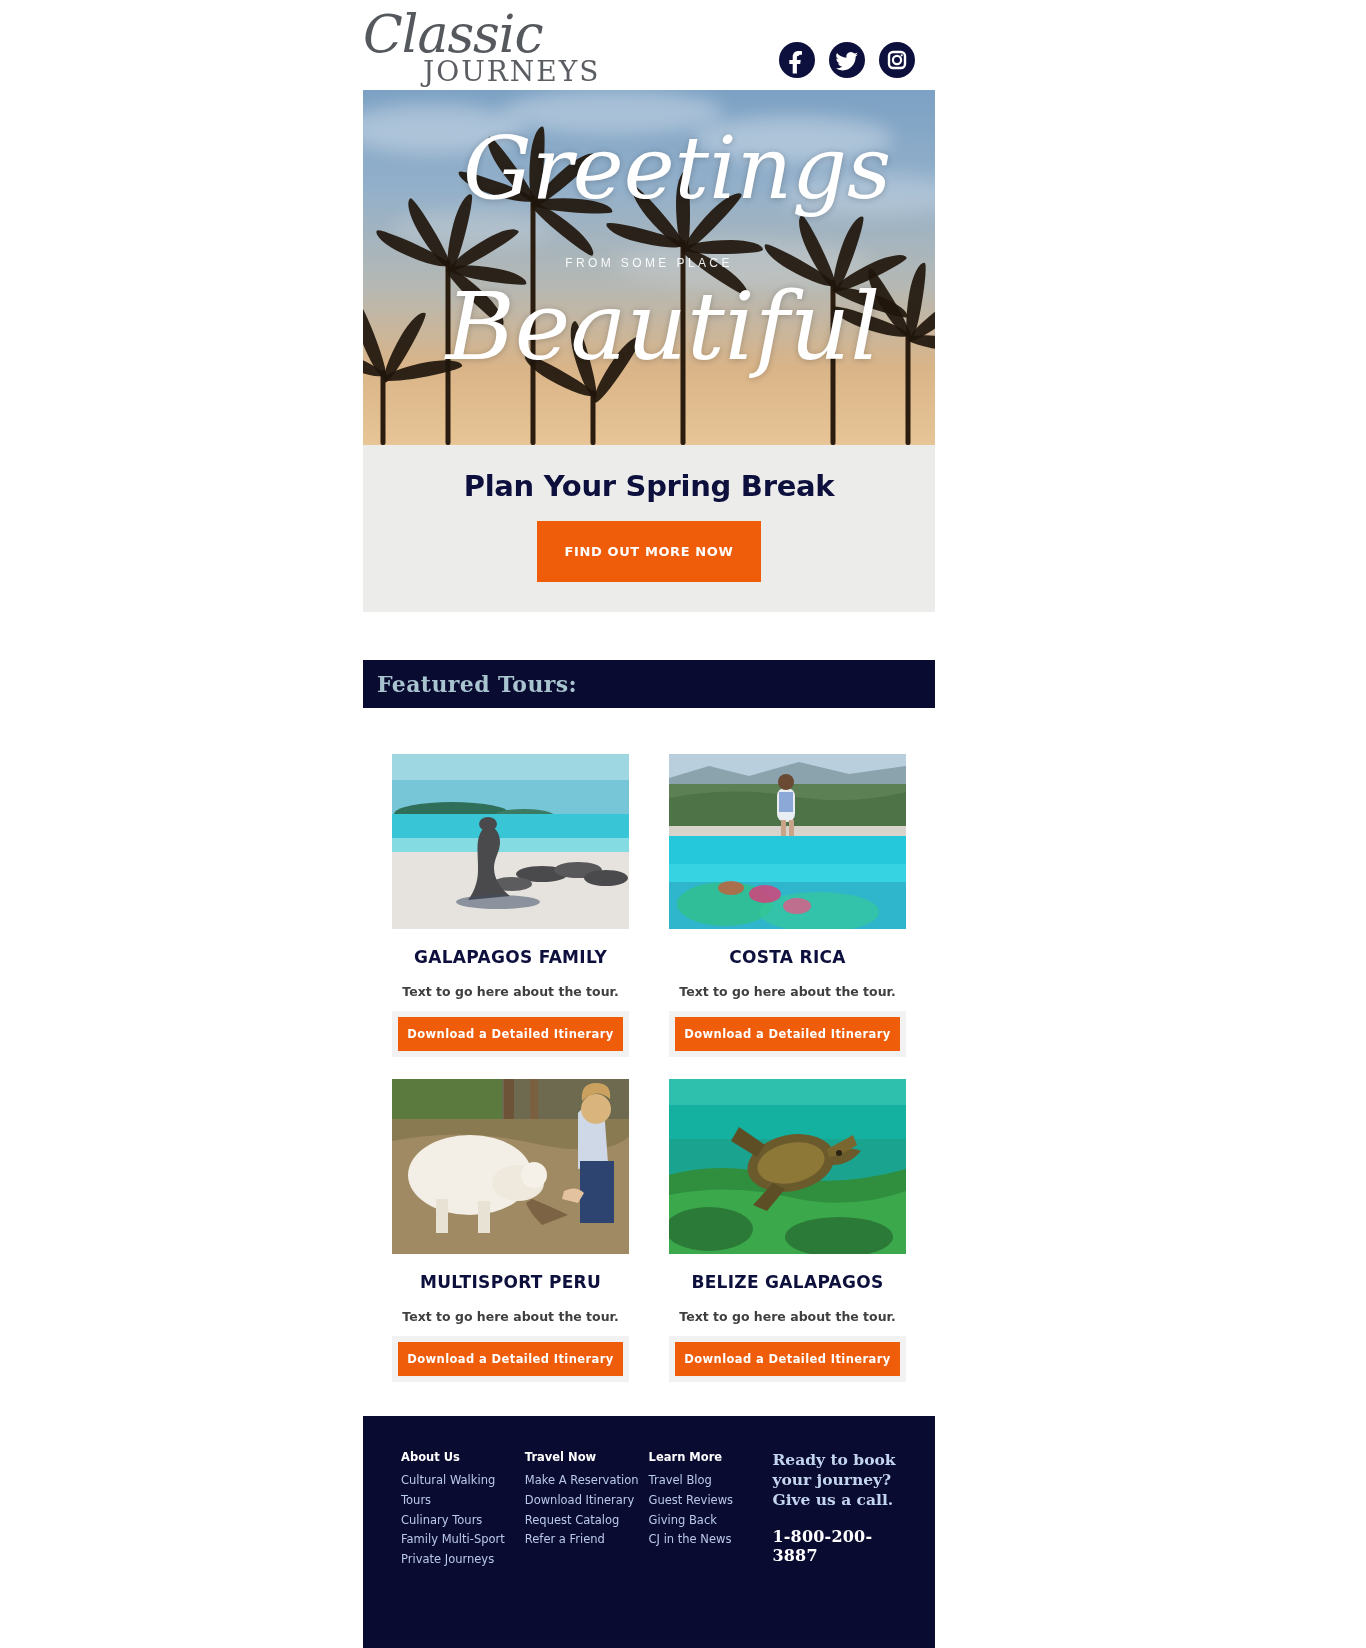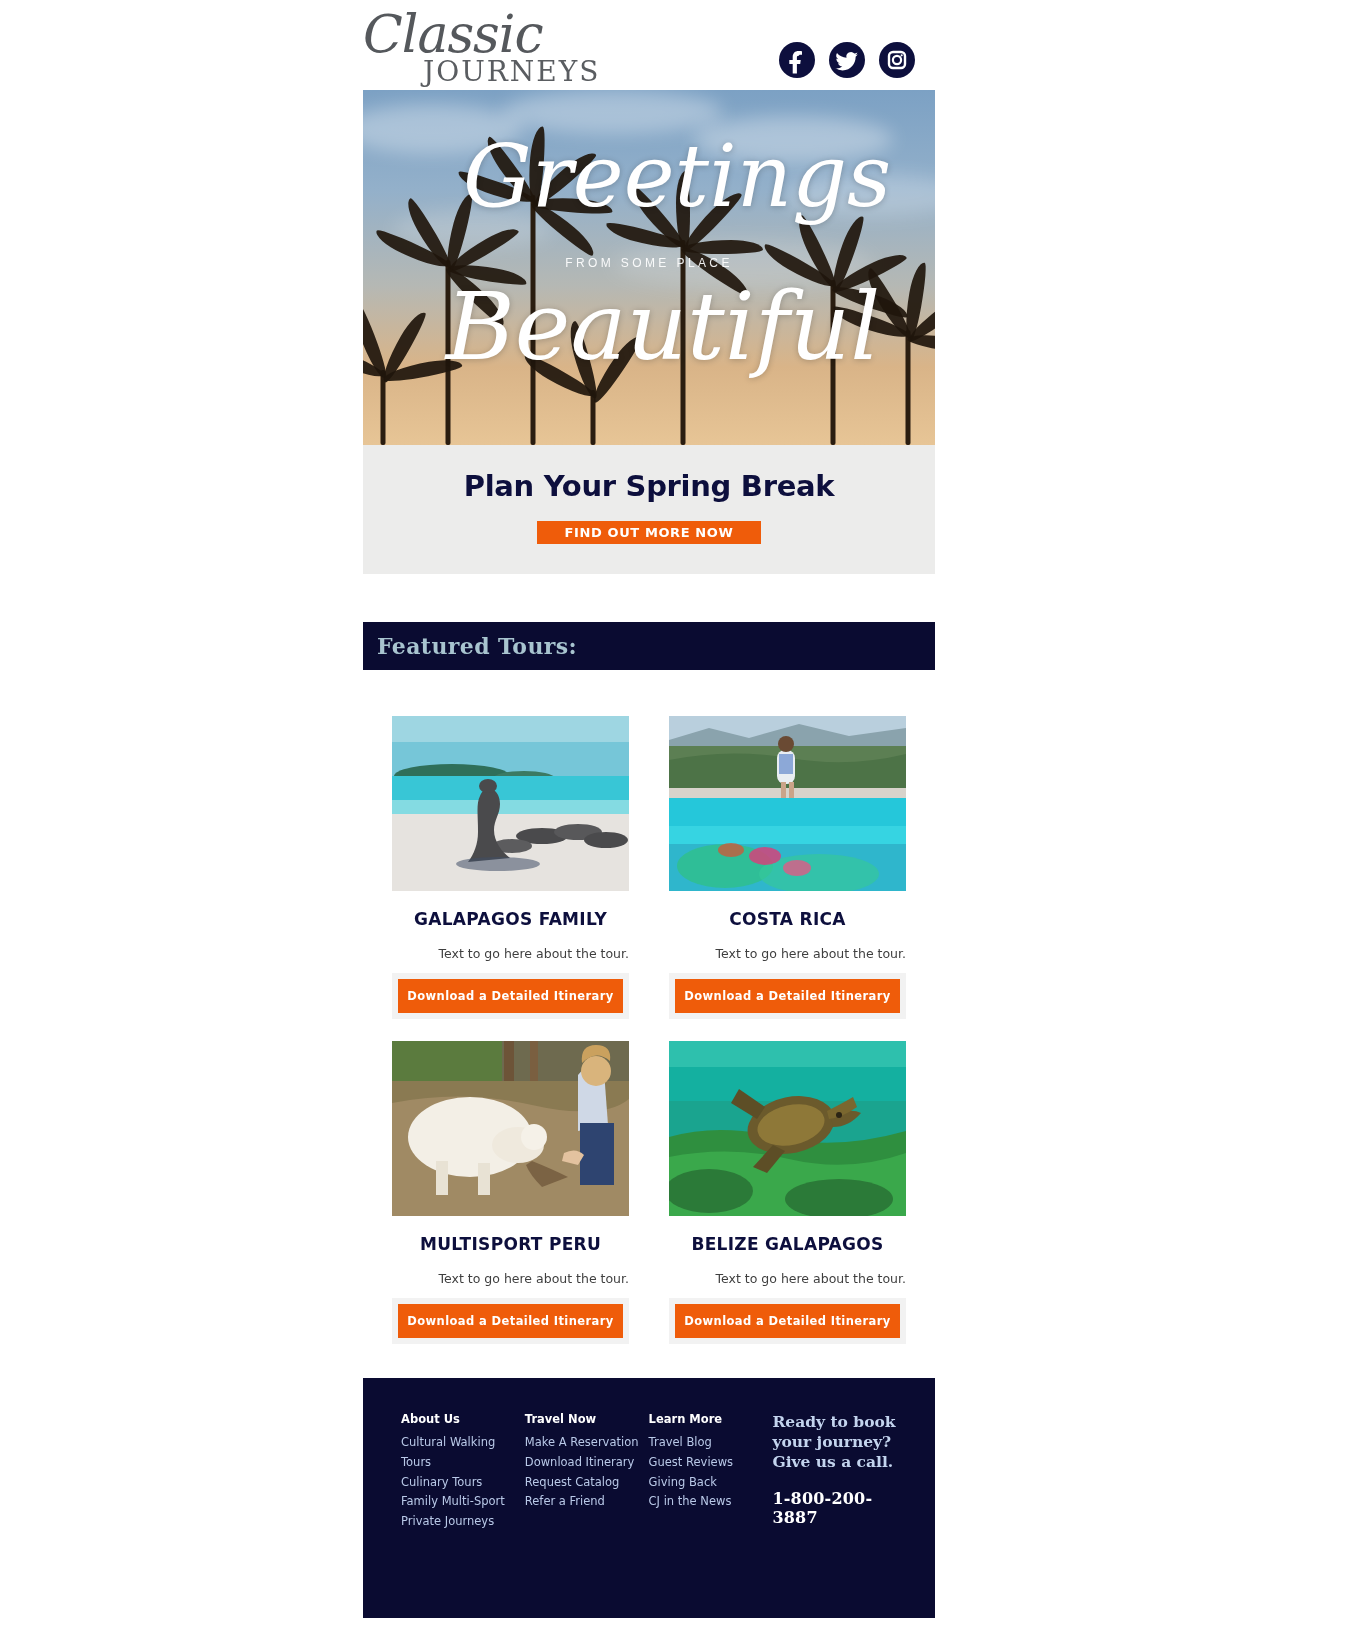--- a/index.html
+++ b/index.html
@@ -115,21 +115,21 @@
   }
   .hero-text {
     position: absolute;
     left: 0; top: 0;
     width: 572px; height: 355px;
     color: #ffffff;
   }
   .greetings {
     position: absolute;
     left: 100px;
-    top: 46px;
+    top: 38px;
     width: 420px;
     text-align: center;
     font-family: "DejaVu Serif", serif;
     font-style: italic;
     font-size: 86px;
     line-height: 0.95;
     color: #ffffff;
     text-shadow: 0 1px 6px rgba(0,0,0,0.22);
   }
   .from-some-place {
@@ -183,21 +183,21 @@
   }
   .cta-wrap { margin-top: 18px; }
   .btn-orange {
     display: inline-block;
     background: #ef5c0a;
     color: #ffffff;
     font-family: "DejaVu Sans", sans-serif;
     font-weight: bold;
     font-size: 13px;
     letter-spacing: 0.6px;
-    padding: 4px 28px;
+    padding: 23px 28px;
     border: none;
     cursor: pointer;
   }
 
   
   .featured-bar {
     background: #0a0b31;
     height: 48px;
     display: flex;
     align-items: center;
@@ -237,25 +237,24 @@
   .tour-title {
     font-family: "DejaVu Sans", sans-serif;
     font-weight: bold;
     font-size: 17px;
     color: #0d0f3d;
     letter-spacing: 0.3px;
     margin-top: 18px;
   }
   .tour-desc {
     font-family: "DejaVu Sans", sans-serif;
-    font-weight: normal;
+    font-weight: bold;
     font-size: 12.5px;
     color: #3f3f3f;
     margin-top: 17px;
-    text-align: right;
   }
   .tour-btn-wrap { margin-top: 18px; }
   .btn-dl {
     display: inline-block;
     background: #ef5c0a;
     color: #ffffff;
     font-family: "DejaVu Sans", sans-serif;
     font-weight: bold;
     font-size: 11.5px;
     letter-spacing: 0.4px;

